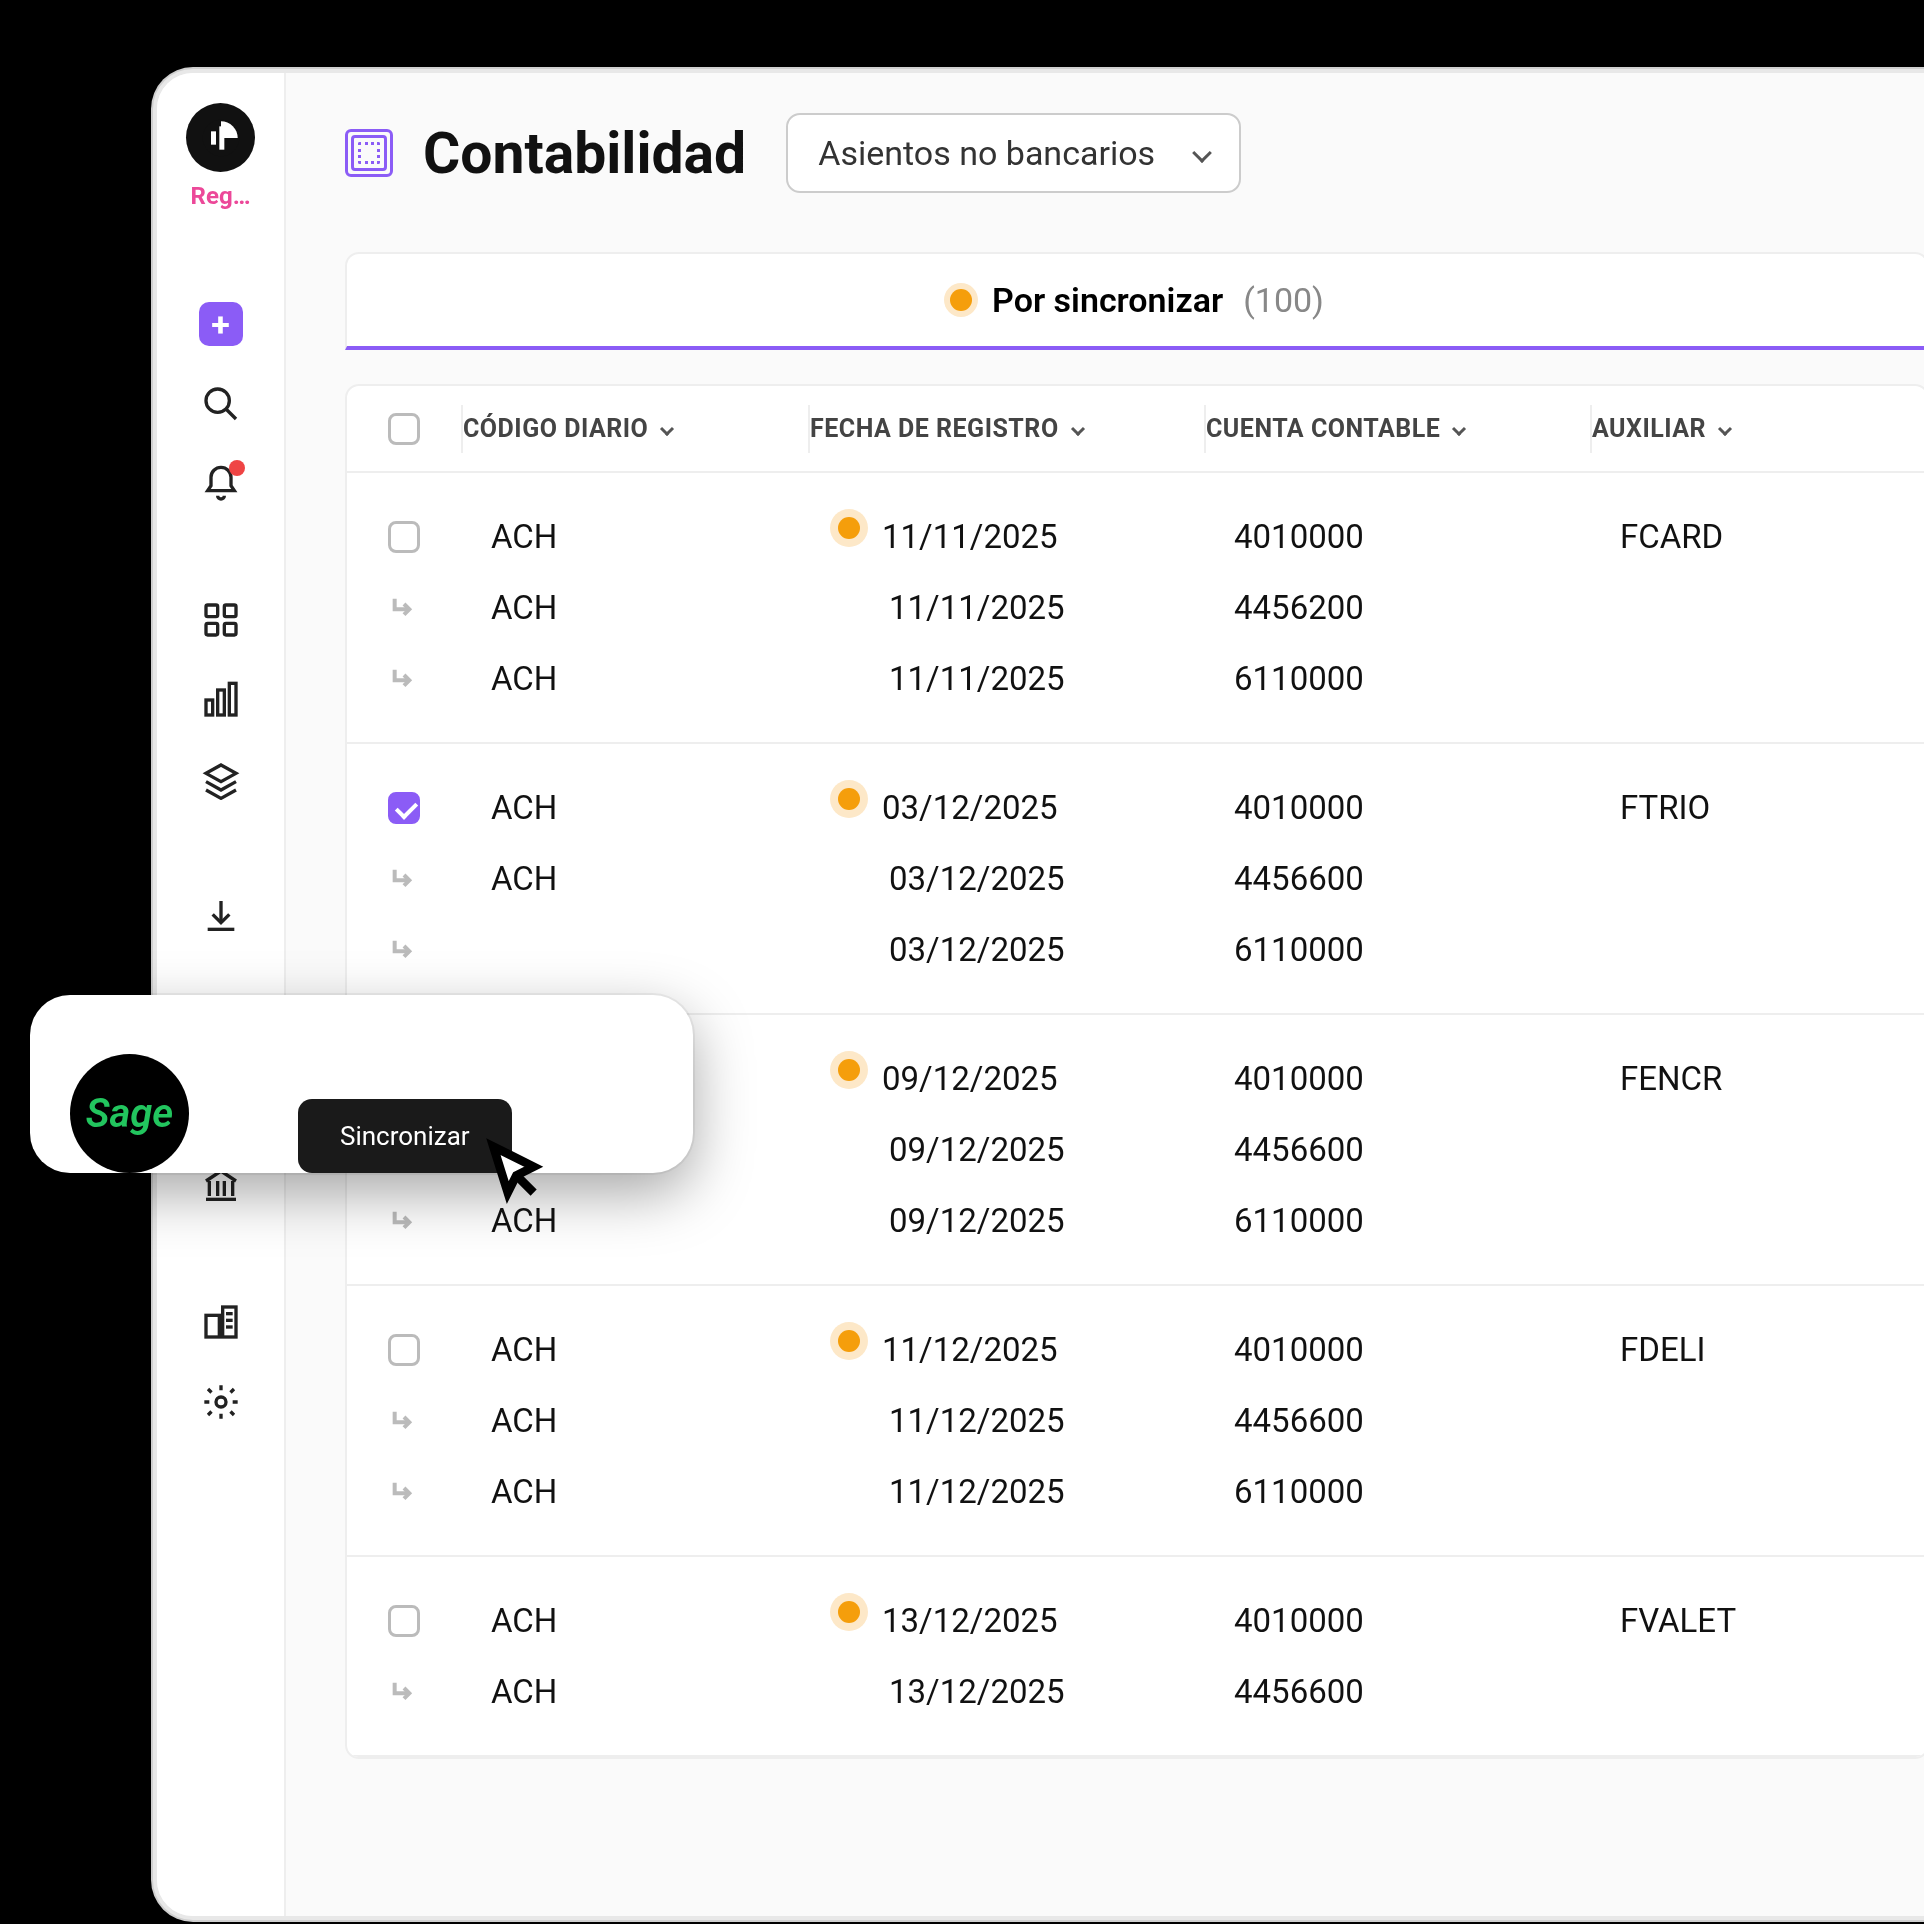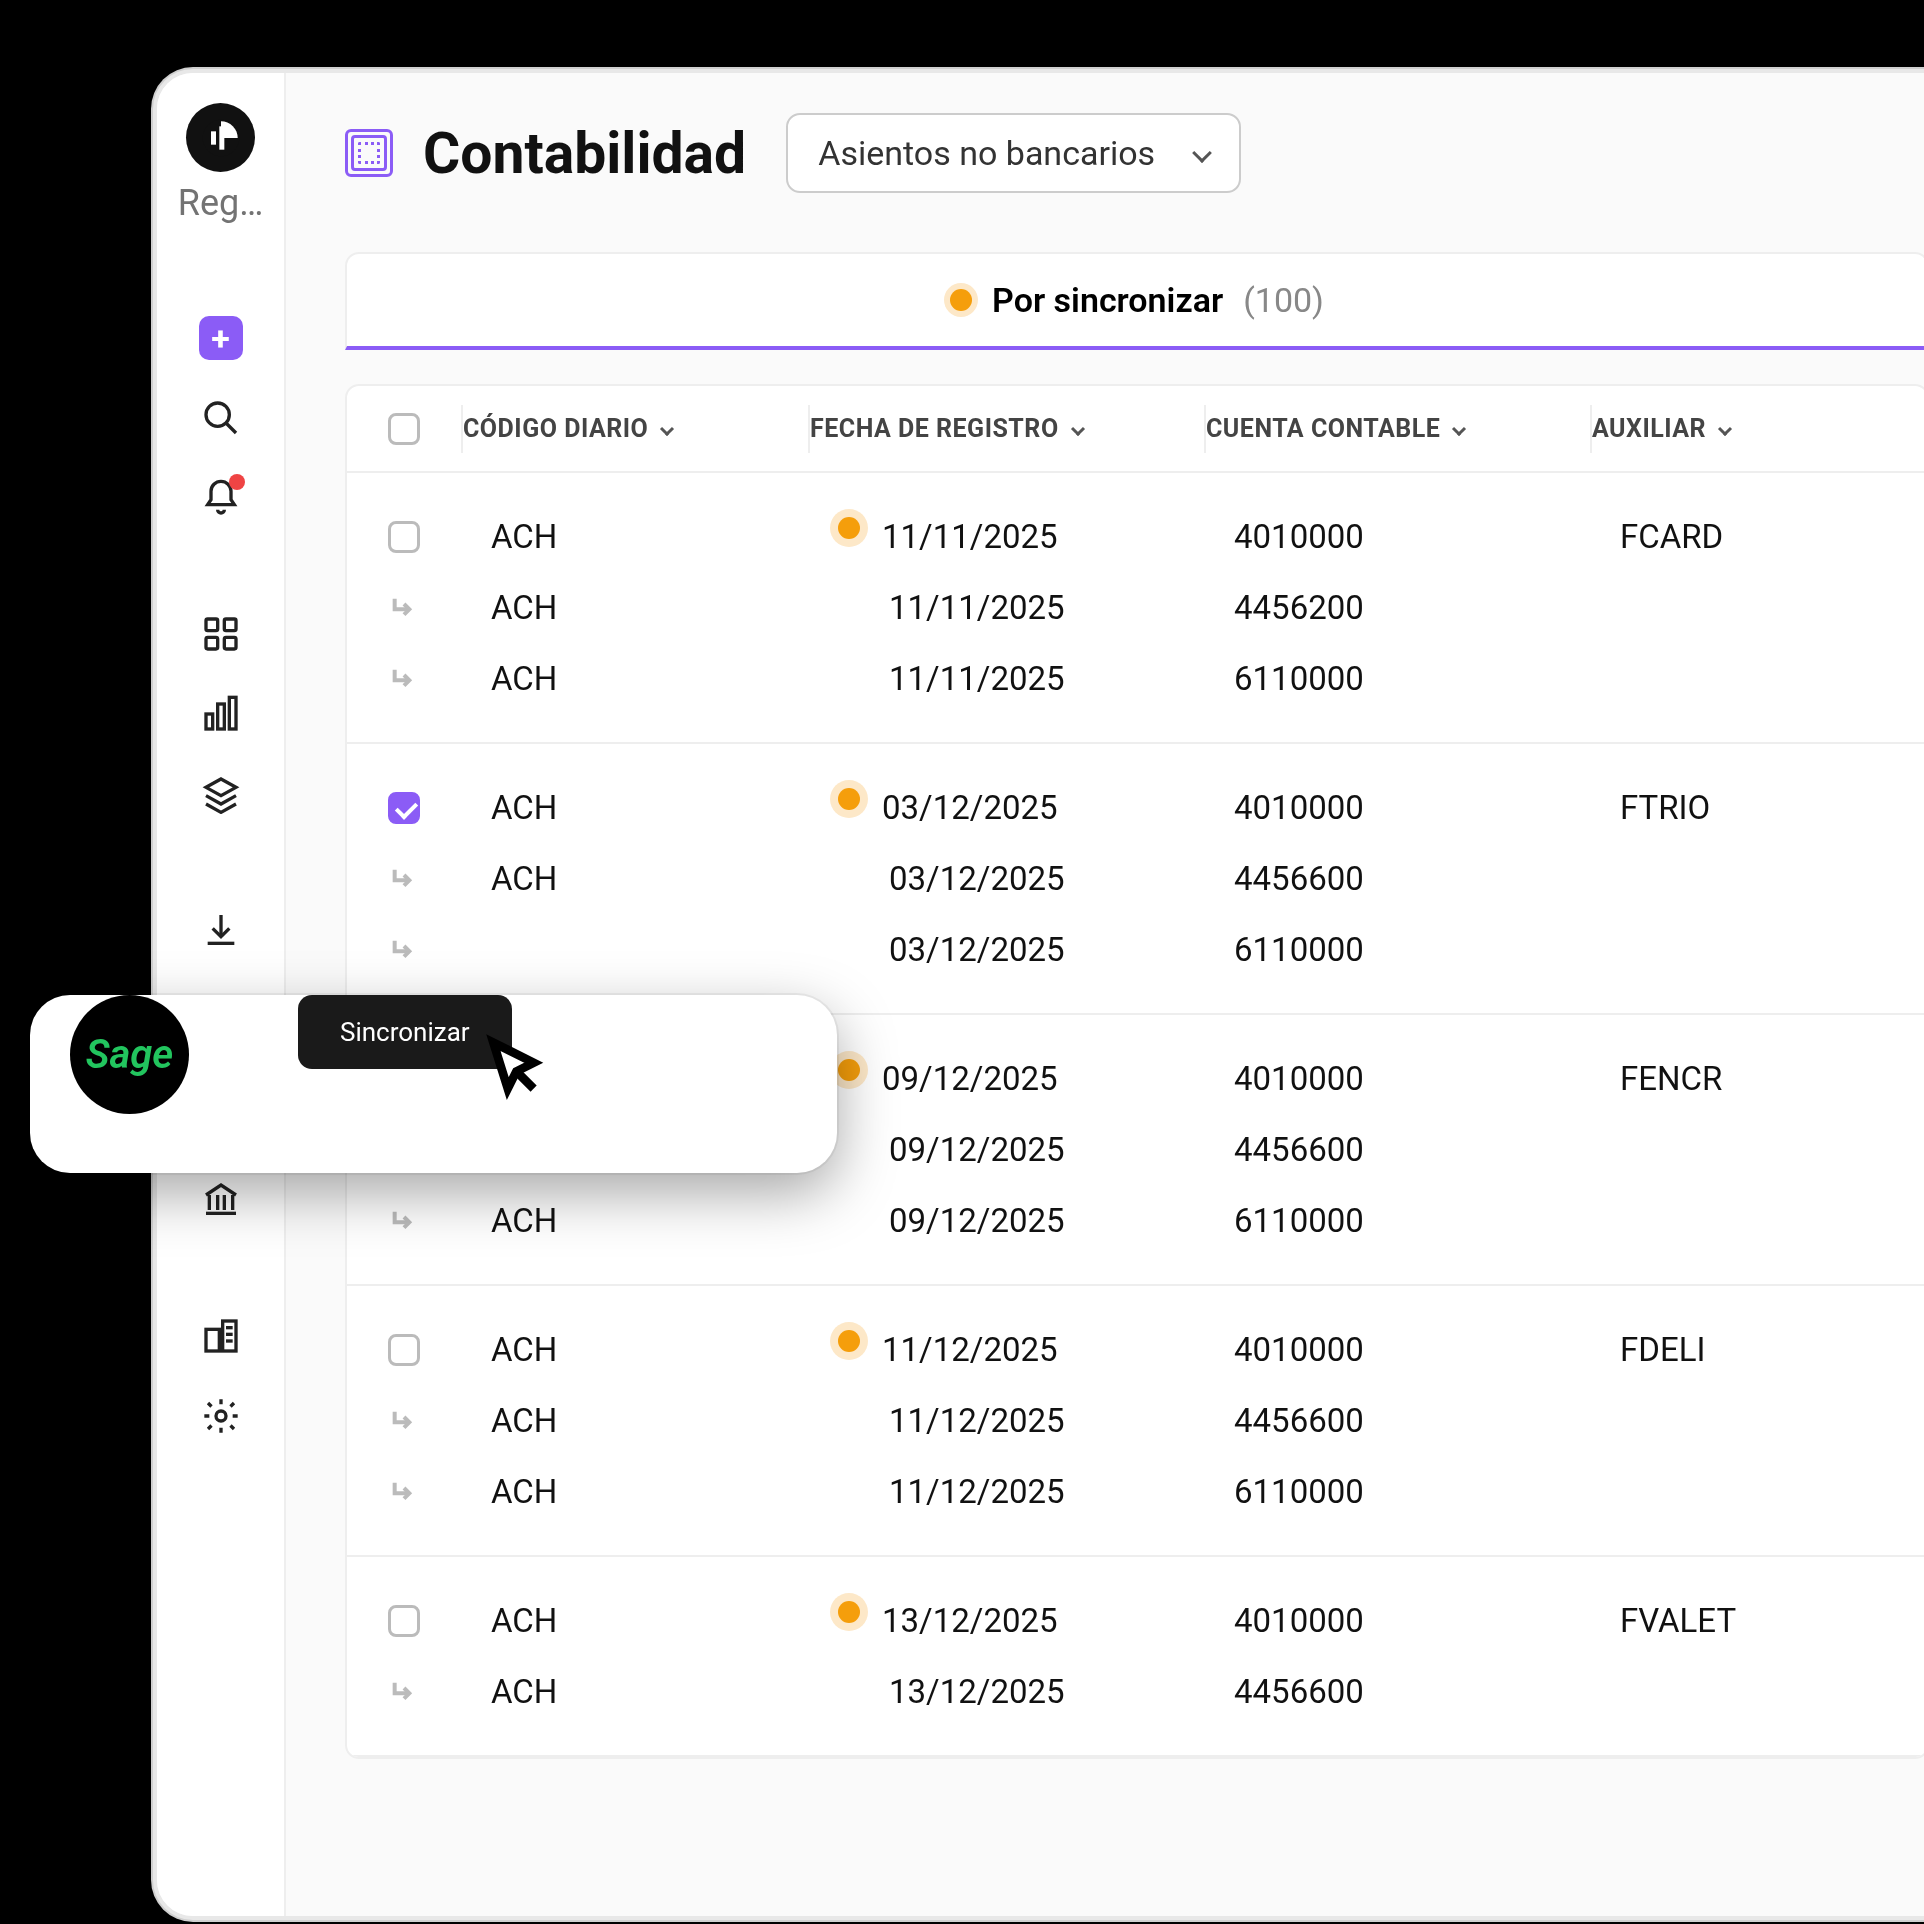--- a/index.html
+++ b/index.html
@@ -7,21 +7,21 @@
   .stage { position: relative; width: 1925px; height: 1925px; }
   .window {
     position: absolute; top: 69px; left: 153px; width: 2030px; height: 1851px;
     background: #fafafa; border-radius: 40px; border: 4px solid #e8e8e8; overflow: hidden;
     box-shadow: 0 0 0 2px #d0d0d0;
   }
   
   .sidebar { position: absolute; top: 0; left: 0; width: 129px; height: 100%; background: #fff; border-right: 2px solid #eee; display:flex; flex-direction:column; align-items:center; padding-top:30px; gap:36px;}
   .logo { width:69px; height:69px; background:#111; border-radius:50%; display:flex; align-items:center; justify-content:center; }
   .logo-inner { color:#fff; font-size:38px; font-weight:700;}
-  .logo-label { font-size:36px; color:#737373; margin-top:-26px; font-weight:400;}
+  .logo-label { font-size:24px; color:#ec4899; margin-top:-26px; font-weight:700;}
   .side-icon { width:44px; height:44px; display:flex;align-items:center;justify-content:center; color:#222; position:relative;}
   .side-icon svg { width:40px; height:40px; stroke:#222; stroke-width:2; fill:none;}
   .side-plus { width:44px;height:44px;border-radius:10px;background:#8b5cf6; color:#fff; font-size:34px; font-weight:700; display:flex;align-items:center;justify-content:center;}
   .side-dot { position:absolute; top:-2px; right:-2px; width:16px;height:16px;background:#ef4444;border-radius:50%;}
   .side-gap-s { height: 20px; }
   .side-gap { height: 59px; }
   
   .main { position:absolute; left:129px; top:0; right:0; bottom:0; padding: 40px 0 0 59px;}
   .header { display:flex; align-items:center; gap:30px;}
   .header-icon { width:48px;height:48px;border:3px solid #8b5cf6; color:#8b5cf6; display:flex;align-items:center;justify-content:center; border-radius:6px;}
@@ -46,21 +46,21 @@
   .group { border-bottom:2px solid #eee; padding:28px 0;}
   .row { display:grid; grid-template-columns: 114px 347px 396px 386px 342px; align-items:center; height:71px; font-size:33px; color:#111;}
   .row .c1{display:flex;justify-content:center;}
   .sub-arrow{ width:32px;height:32px;}
   .sub-arrow svg{stroke:#bbb;stroke-width:3;fill:none;}
   .orange-dot{width:22px;height:22px;background:#f59e0b;border-radius:50%;box-shadow:0 0 0 8px #fde8c8;display:inline-block;margin-right:22px;vertical-align:middle;}
   .date-cell{display:flex;align-items:flex-start;}
   .date-pad{display:inline-block;width:51px;}
   .thead > div:not(:first-child){border-left:2px solid #eee; height:48px; display:flex; align-items:center;}
   
-  .popover { position:absolute; top:995px; left:30px; width:807px; height:178px; background:#fff; border-radius:40px; box-shadow: 0 20px 59px rgba(0,0,0,.35), 0 0 0 2px rgba(0,0,0,.05); display:flex; align-items:flex-start; padding:0 40px; gap:109px;}
+  .popover { position:absolute; top:995px; left:30px; width:663px; height:178px; background:#fff; border-radius:40px; box-shadow: 0 20px 59px rgba(0,0,0,.35), 0 0 0 2px rgba(0,0,0,.05); display:flex; align-items:flex-end; padding:0 40px; gap:109px;}
   .sage-logo{width:119px;height:119px;background:#000;border-radius:50%;display:flex;align-items:center;justify-content:center;color:#22c55e;font-size:40px;font-weight:600;font-style:italic;}
   .sync-btn{background:#1a1a1a;color:#fff;font-size:26px;padding:22px 42px;border-radius:14px;border:none;position:relative;}
   .cursor { position:absolute; right:-36px; bottom:-34px; width:69px; height:69px;}
   .cursor svg{fill:#fff;stroke:#000;stroke-width:3;}
 </style>
 </head>
 <body>
 
 <div class="stage">
   <div class="window">

